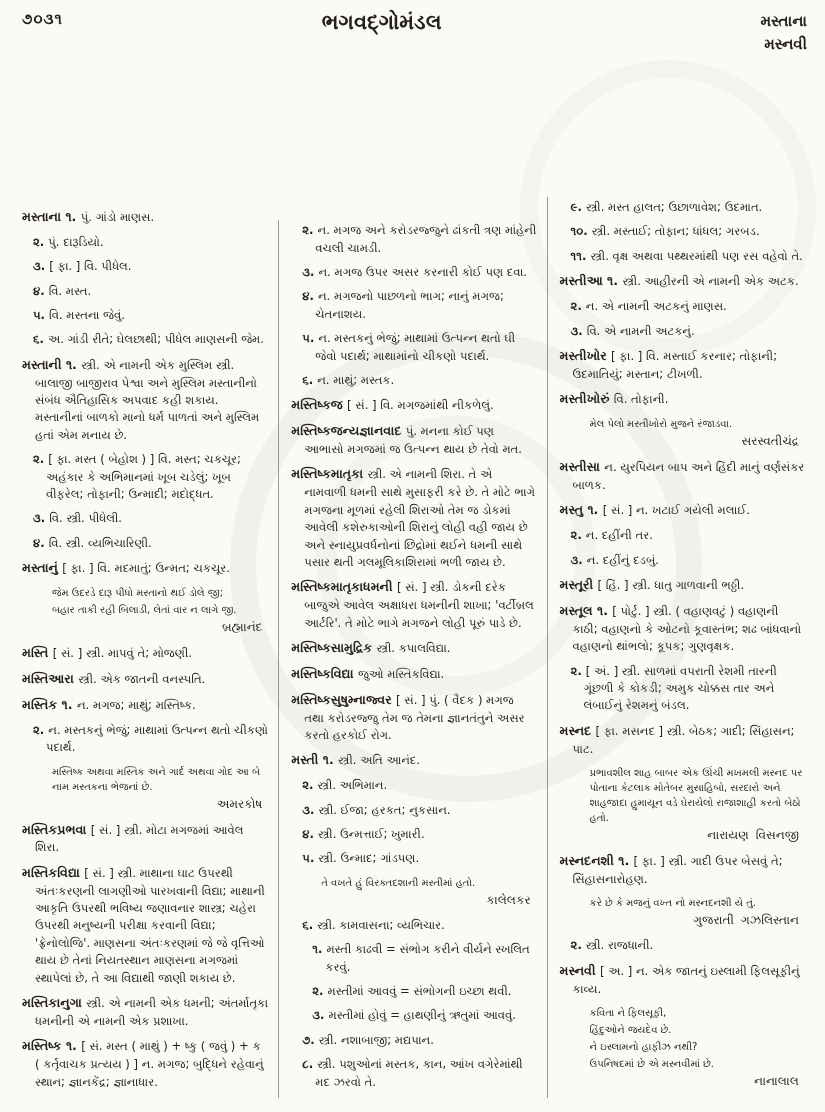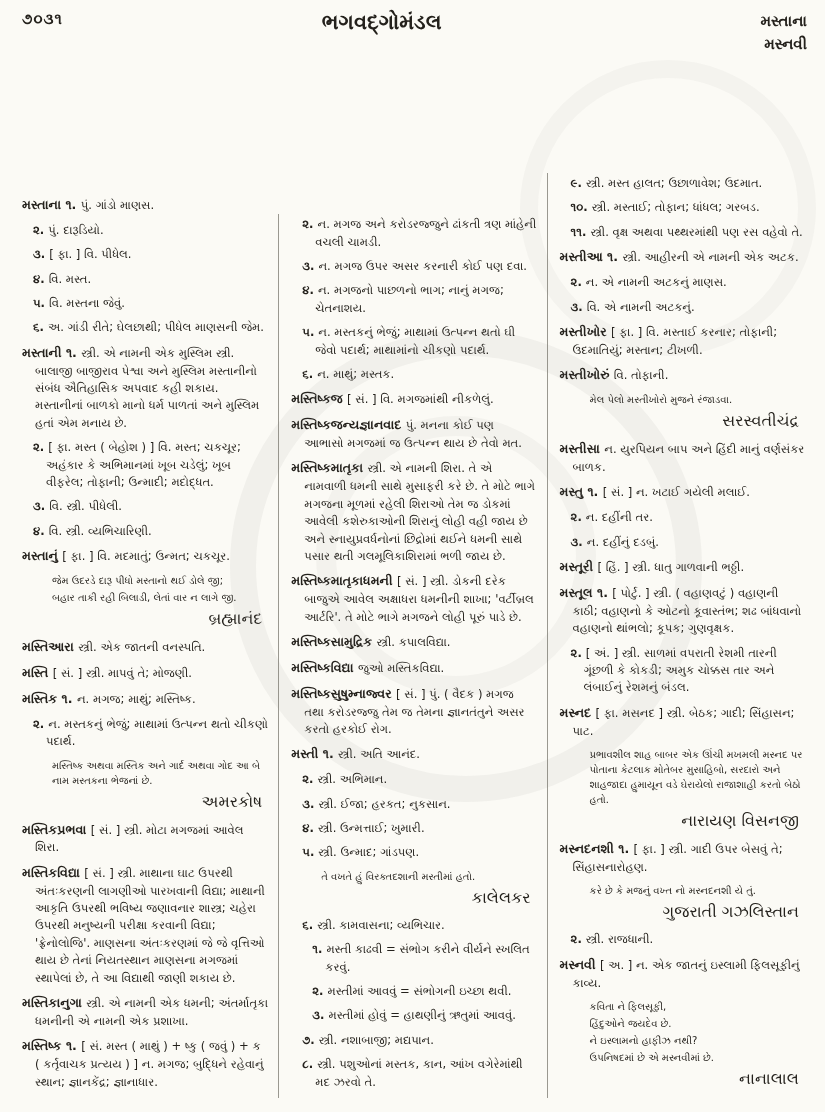--- a/index.html
+++ b/index.html
@@ -42,21 +42,21 @@
     width:33.33%;box-sizing:border-box;
     padding:2px 10px 0 12px;
     font-size:11.6px;line-height:1.5;
   }
   .col + .col{border-left:1px solid #9a9890;}
   .col p{margin:0 0 7px 0;}
   p.entry{padding-left:13px;text-indent:-13px;}
   p.sense{padding-left:24px;text-indent:-13px;}
   p.phrase{padding-left:34px;text-indent:-13px;}
   p.quote{padding-left:30px;margin-bottom:2px;font-size:10px;}
-  p.attrib{text-align:right;padding-right:6px;margin-top:0;font-size:16px;}
+  p.attrib{text-align:right;padding-right:6px;margin-top:0;font-size:12px;font-family:Liberation Mono, monospace;}
   b.hw{font-size:12.6px;}
   b.num{font-size:11.6px;}
 </style>
 </head>
 <body>
 
 <div class="page">
   <div class="watermark"></div>
   <div class="watermark2"></div>
 
@@ -78,22 +78,22 @@
         <p class="sense"><b class="num">૫. </b>વિ. મસ્તના જેવું.</p>
         <p class="sense"><b class="num">૬. </b>અ. ગાંડી રીતે; ઘેલછાથી; પીધેલ માણસની જેમ.</p>
         <p class="entry"><b class="hw">મસ્તાની ૧. </b>સ્ત્રી. એ નામની એક મુસ્લિમ સ્ત્રી. બાલાજી બાજીરાવ પેશ્વા અને મુસ્લિમ મસ્તાનીનો સંબંધ ઐતિહાસિક અપવાદ કહી શકાય. મસ્તાનીનાં બાળકો માનો ધર્મ પાળતાં અને મુસ્લિમ હતાં એમ મનાય છે.</p>
         <p class="sense"><b class="num">૨. </b>[ ફા. મસ્ત ( બેહોશ ) ] વિ. મસ્ત; ચકચૂર; અહંકાર કે અભિમાનમાં ખૂબ ચડેલું; ખૂબ વીફરેલ; તોફાની; ઉન્માદી; મદોદ્ધત.</p>
         <p class="sense"><b class="num">૩. </b>વિ. સ્ત્રી. પીધેલી.</p>
         <p class="sense"><b class="num">૪. </b>વિ. સ્ત્રી. વ્યભિચારિણી.</p>
         <p class="entry"><b class="hw">મસ્તાનું </b>[ ફા. ] વિ. મદમાતું; ઉન્મત; ચકચૂર.</p>
         <p class="quote">જેમ ઉદરડે દારૂ પીધો મસ્તાનો થઈ ડોલે જી;</p>
         <p class="quote">બહાર તાકી રહી બિલાડી, લેતાં વાર ન લાગે જી.</p>
         <p class="attrib">બ્રહ્માનંદ</p>
+        <p class="entry"><b class="hw">મસ્તિ </b>[ સં. ] સ્ત્રી. માપવું તે; મોજણી.</p>
         <p class="entry"><b class="hw">મસ્તિઆરા </b>સ્ત્રી. એક જાતની વનસ્પતિ.</p>
-        <p class="entry"><b class="hw">મસ્તિ </b>[ સં. ] સ્ત્રી. માપવું તે; મોજણી.</p>
         <p class="entry"><b class="hw">મસ્તિક ૧. </b>ન. મગજ; માથું; મસ્તિષ્ક.</p>
         <p class="sense"><b class="num">૨. </b>ન. મસ્તકનું ભેજું; માથામાં ઉત્પન્ન થતો ચીકણો પદાર્થ.</p>
         <p class="quote">મસ્તિષ્ક અથવા મસ્તિક અને ગાર્દ અથવા ગોદ આ બે નામ મસ્તકના ભેજનાં છે.</p>
         <p class="attrib">અમરકોષ</p>
         <p class="entry"><b class="hw">મસ્તિકપ્રભવા </b>[ સં. ] સ્ત્રી. મોટા મગજમાં આવેલ શિરા.</p>
         <p class="entry"><b class="hw">મસ્તિકવિદ્યા </b>[ સં. ] સ્ત્રી. માથાના ઘાટ ઉપરથી અંતઃકરણની લાગણીઓ પારખવાની વિદ્યા; માથાની આકૃતિ ઉપરથી ભવિષ્ય જણાવનાર શાસ્ત્ર; ચહેરા ઉપરથી મનુષ્યની પરીક્ષા કરવાની વિદ્યા; 'ફ્રેનોલોજિ'. માણસના અંતઃકરણમાં જે જે વૃત્તિઓ થાય છે તેનાં નિયતસ્થાન માણસના મગજમાં સ્થાપેલાં છે, તે આ વિદ્યાથી જાણી શકાય છે.</p>
         <p class="entry"><b class="hw">મસ્તિકાનુગા </b>સ્ત્રી. એ નામની એક ધમની; અંતર્માતૃકા ધમનીની એ નામની એક પ્રશાખા.</p>
         <p class="entry"><b class="hw">મસ્તિષ્ક ૧. </b>[ સં. મસ્ત ( માથું ) + ષ્કુ ( જવું ) + ક ( કર્તૃવાચક પ્રત્યય ) ] ન. મગજ; બુદ્ધિને રહેવાનું સ્થાન; જ્ઞાનકેંદ્ર; જ્ઞાનાધાર.</p>
       </div>
     <div class="col">

